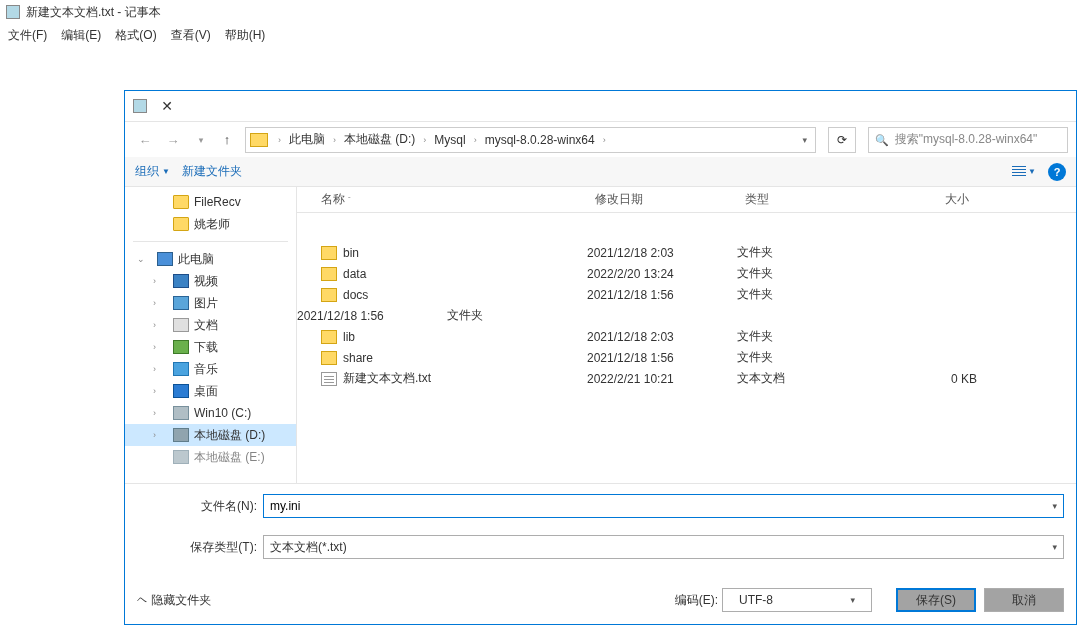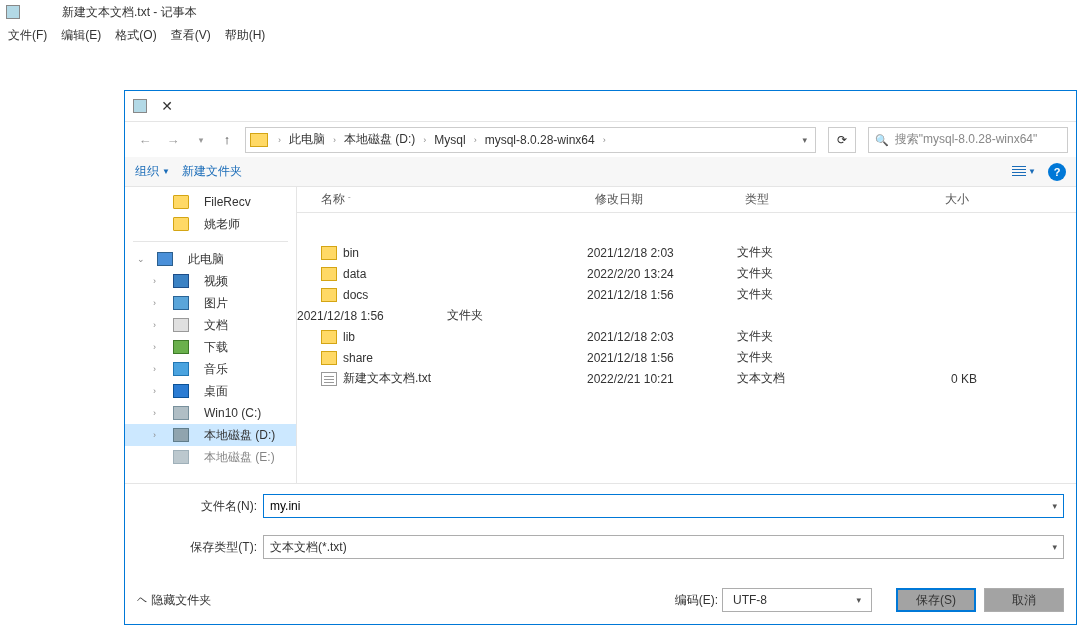--- a/index.html
+++ b/index.html
@@ -1,19 +1,19 @@
 <!DOCTYPE html>
 <html><head>
   <meta charset="utf-8">
   <style>
     * { box-sizing: border-box; margin: 0; padding: 0; }
     body { font-family: "Microsoft YaHei", "Segoe UI", sans-serif; font-size: 12px; color: #333; background: #fff; width: 1077px; height: 625px; overflow: hidden; }
     
     
-    .notepad-title { height: 24px; display: flex; align-items: center; padding: 2px 6px; background: #fff; gap: 36px; }
+    .notepad-title { height: 24px; display: flex; align-items: center; padding: 2px 6px; background: #fff; }
     .notepad-title .np-icon { width: 14px; height: 14px; background: #b3d9e6; border: 1px solid #888; margin-right: 6px; }
     .notepad-menu { height: 22px; display: flex; align-items: center; padding: 0 8px; gap: 14px; }
     .notepad-menu span { cursor: default; }
     
     
     .dialog { position: absolute; left: 124px; top: 90px; width: 953px; height: 535px; border: 1px solid #0078d7; background: #fff; display: flex; flex-direction: column; }
     .dlg-titlebar { height: 30px; display: flex; align-items: center; padding: 0 8px; background: #fff; }
     .dlg-titlebar .dlg-icon { width: 14px; height: 14px; background: #b3d9e6; border: 1px solid #888; margin-right: 6px; }
     .dlg-titlebar .title-text { flex: 1; }
     .dlg-close { width: 28px; height: 20px; display: flex; align-items: center; justify-content: center; font-size: 14px; cursor: pointer; }
@@ -39,21 +39,21 @@
     .tb-spacer { flex: 1; }
     .view-btn { display: flex; align-items: center; gap: 2px; cursor: pointer; color: #1a6cb8; }
     .view-ico { display: inline-block; width: 14px; height: 12px; background: repeating-linear-gradient(to bottom, #1a6cb8 0 1px, transparent 1px 3px); }
     .help-btn { width: 18px; height: 18px; border-radius: 50%; background: #0078d7; color: #fff; display: flex; align-items: center; justify-content: center; font-weight: bold; cursor: pointer; font-size: 11px; }
     
     
     .dlg-body { flex: 1; display: flex; overflow: hidden; }
     
     
     .tree { width: 172px; border-right: 1px solid #e5e5e5; overflow-y: auto; padding: 4px 0; }
-    .tree-item { display: flex; align-items: center; height: 22px; padding-left: 32px; cursor: pointer; gap: 15px; font-size: 12px; position: relative; white-space: nowrap; }
+    .tree-item { display: flex; align-items: center; height: 22px; padding-left: 32px; cursor: pointer; gap: 5px; font-size: 12px; position: relative; white-space: nowrap; }
     .tree-item .exp { position: absolute; left: 12px; color: #888; font-size: 9px; }
     .tree-item.indent { padding-left: 48px; }
     .tree-item.indent .exp { left: 28px; }
     .tree-item.selected { background: #cce8ff; }
     .ico { width: 16px; height: 14px; display: inline-block; }
     .ico.folder { background: #ffd966; border: 1px solid #d4a514; border-radius: 1px; }
     .ico.pc { background: #4a90d9; border: 1px solid #2c5f8d; }
     .ico.video { background: #3b82c4; border: 1px solid #1d4e89; }
     .ico.pic { background: #5aa5da; border: 1px solid #2a6496; }
     .ico.doc { background: #e0e0e0; border: 1px solid #999; }
@@ -88,21 +88,21 @@
     .fname { flex: 1; border: 1px solid #0078d7; height: 24px; padding: 0 6px; display: flex; align-items: center; }
     .fname input { border: none; outline: none; flex: 1; font-family: inherit; font-size: 12px; }
     .fname .dd { font-size: 9px; color: #555; cursor: pointer; }
     .ftype { flex: 1; border: 1px solid #adadad; height: 24px; padding: 0 6px; display: flex; align-items: center; justify-content: space-between; background: #fff; }
     .ftype .dd { font-size: 9px; color: #555; }
     .brow { display: flex; align-items: center; margin-top: 12px; }
     .hide-folders { display: flex; align-items: center; gap: 4px; cursor: pointer; }
     .hide-folders .chev { font-size: 10px; }
     .brow .sp { flex: 1; }
     .enc-lbl { margin-right: 4px; }
-    .enc { width: 150px; height: 24px; border: 1px solid #adadad; display: flex; align-items: center; justify-content: space-between; padding: 0 10px; margin-right: 16px; }
+    .enc { width: 150px; height: 24px; border: 1px solid #adadad; display: flex; align-items: center; justify-content: space-between; padding: 0 16px; margin-right: 16px; }
     .enc .dd { font-size: 9px; color: #555; }
     .btn { width: 80px; height: 24px; border: 1px solid #adadad; background: #a3a3a3; display: flex; align-items: center; justify-content: center; cursor: pointer; margin-left: 8px; }
     .btn.primary { border: 1px solid #0078d7; box-shadow: inset 0 0 0 1px #0078d7; }
   </style>
 </head>
 <body>
 
 <div class="notepad-title">
   <span class="np-icon"></span>
   <span>新建文本文档.txt - 记事本</span>

